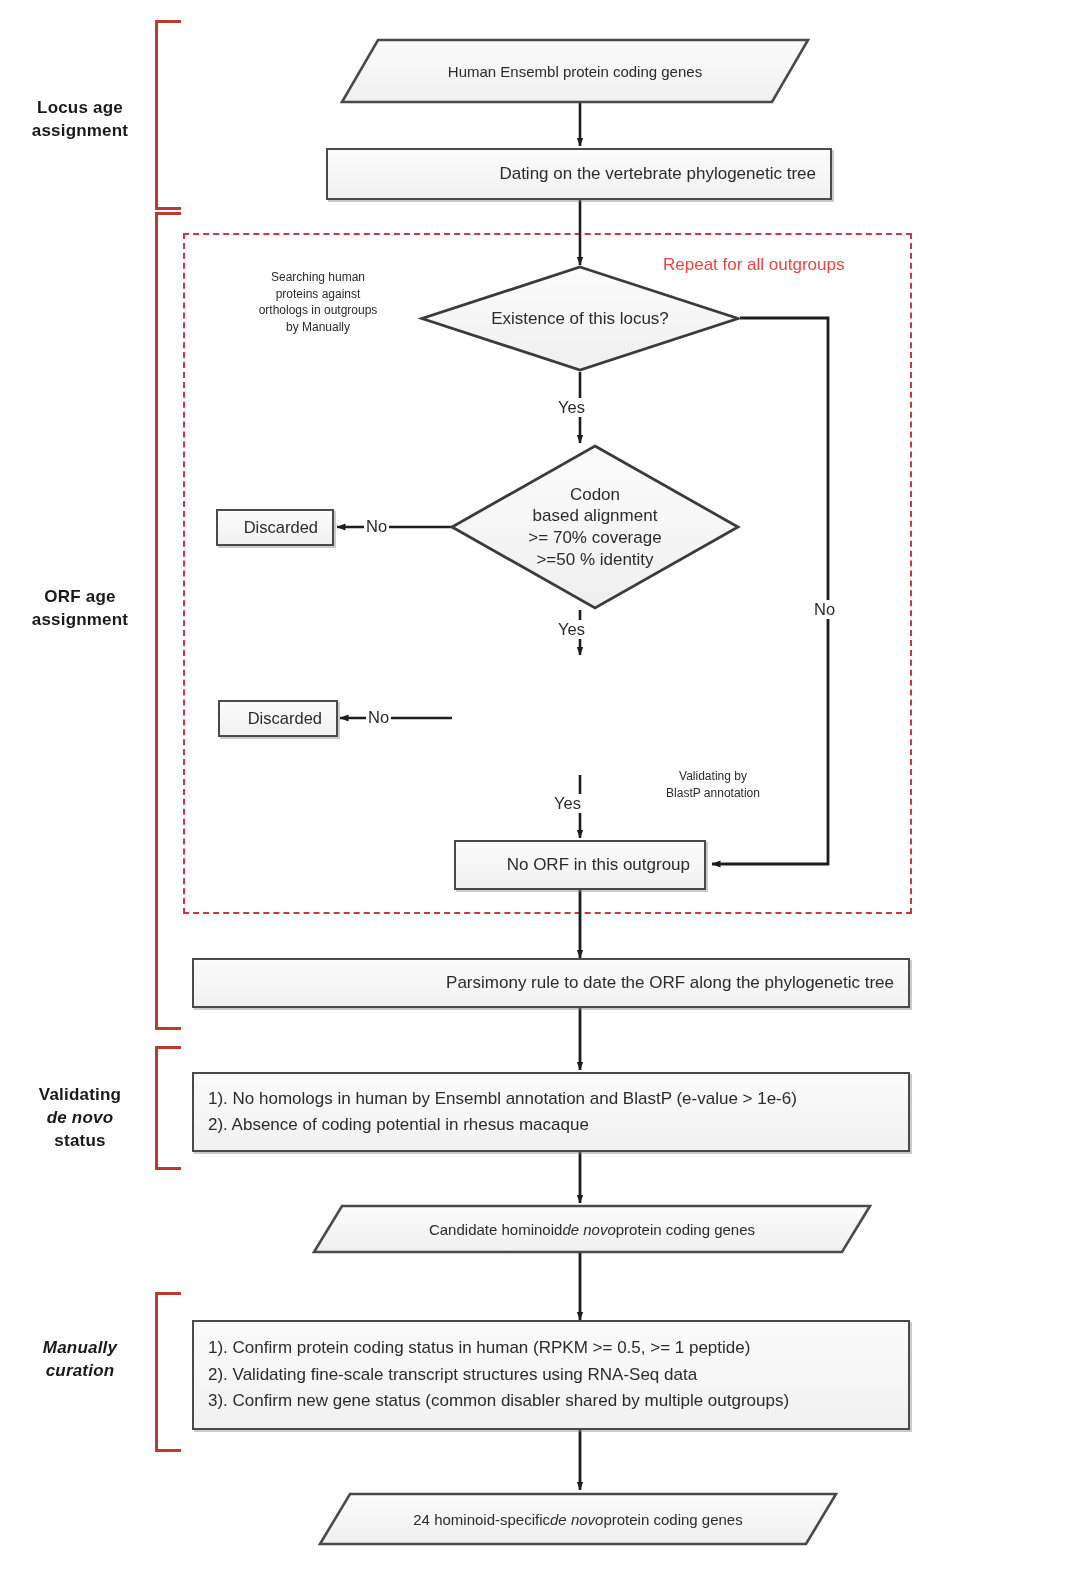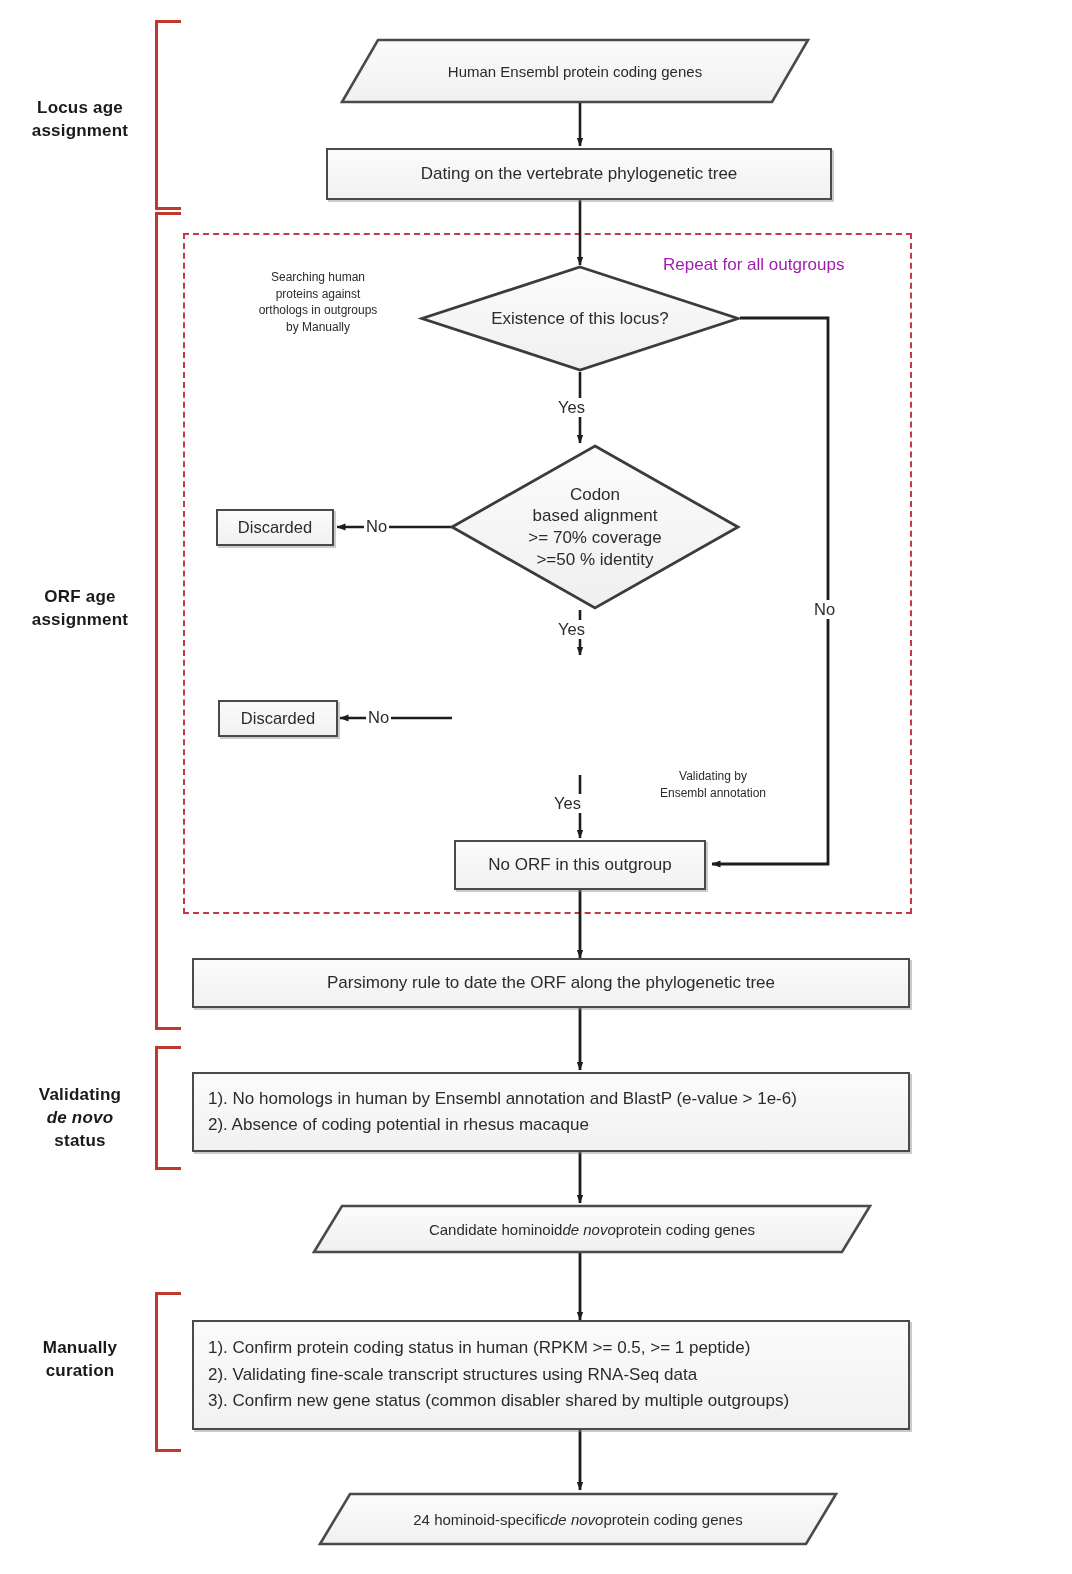--- a/index.html
+++ b/index.html
@@ -40,37 +40,37 @@
   
   .dashed-box {
     position: absolute;
     border: 2px dashed #c7394a;
     box-sizing: border-box;
     background: transparent;
   }
   .repeat-label {
     position: absolute;
     font-size: 17px;
-    color: #a21caf;
+    color: #ef4444;
     white-space: nowrap;
   }
 
   
   .proc {
     position: absolute;
     box-sizing: border-box;
     background: linear-gradient(180deg,#fbfbfb 0%, #f1f1f1 100%);
     border: 2px solid #4a4a4a;
     box-shadow: 2px 2px 0 rgba(140,140,140,.45);
     display: flex;
     align-items: center;
     color: #2b2b2b;
     font-size: 17px;
   }
-  .proc.center { justify-content: center; text-align: center; }
+  .proc.center { justify-content: center; text-align: right; }
   .proc.left { justify-content: flex-start; text-align: left; }
   .proc .inner { padding: 0 14px; width: 100%; line-height: 1.55; }
 
   
   .proc.small { font-size: 16.5px; border-width: 2px; }
 
   
   .para-wrap { position: absolute; }
   .para-wrap svg { position: absolute; left: 0; top: 0; overflow: visible; }
   .para-text {
@@ -139,21 +139,21 @@
     <div>ORF age</div>
     <div>assignment</div>
   </div>
 
   <div class="section-label" style="left:10px; top:1084px; width:140px;">
     <div>Validating</div>
     <div style="font-style:italic;">de novo</div>
     <div>status</div>
   </div>
 
-  <div class="section-label" style="left:10px; top:1337px; width:140px;">
+  <div class="section-label" style="left:10px; top:1337px; width:140px;font-style:italic;">
     <div>Manually</div>
     <div>curation</div>
   </div>
 
   <div class="dashed-box" style="left:183px; top:233px; width:729px; height:681px;"></div>
   <div class="repeat-label" style="left:663px; top:255px;">Repeat for all outgroups</div>
 
   <svg id="wires" viewBox="0 0 1072 1574" width="1072" height="1574">
     <defs>
       <marker id="ah" markerWidth="10" markerHeight="10" refX="8.5" refY="4" orient="auto" markerUnits="userSpaceOnUse">
@@ -255,21 +255,21 @@
 
   <div class="edge-label" style="left:366px; top:708px;">No</div>
   <div class="edge-label" style="left:552px; top:794px;">Yes</div>
 
   <div class="proc center small" style="left:218px; top:700px; width:120px; height:37px;">
     <div class="inner">Discarded</div>
   </div>
 
   <div class="annot multi" style="left:608px; top:768px; width:210px; text-align:center;">
     <div>Validating by</div>
-    <div>Ensembl annotation</div>
+    <div>BlastP annotation</div>
   </div>
 
   <div class="proc center" style="left:454px; top:840px; width:252px; height:50px;">
     <div class="inner">No ORF in this outgroup</div>
   </div>
 
   <div class="proc center" style="left:192px; top:958px; width:718px; height:50px;">
     <div class="inner">Parsimony rule to date the ORF along the phylogenetic tree</div>
   </div>
 

